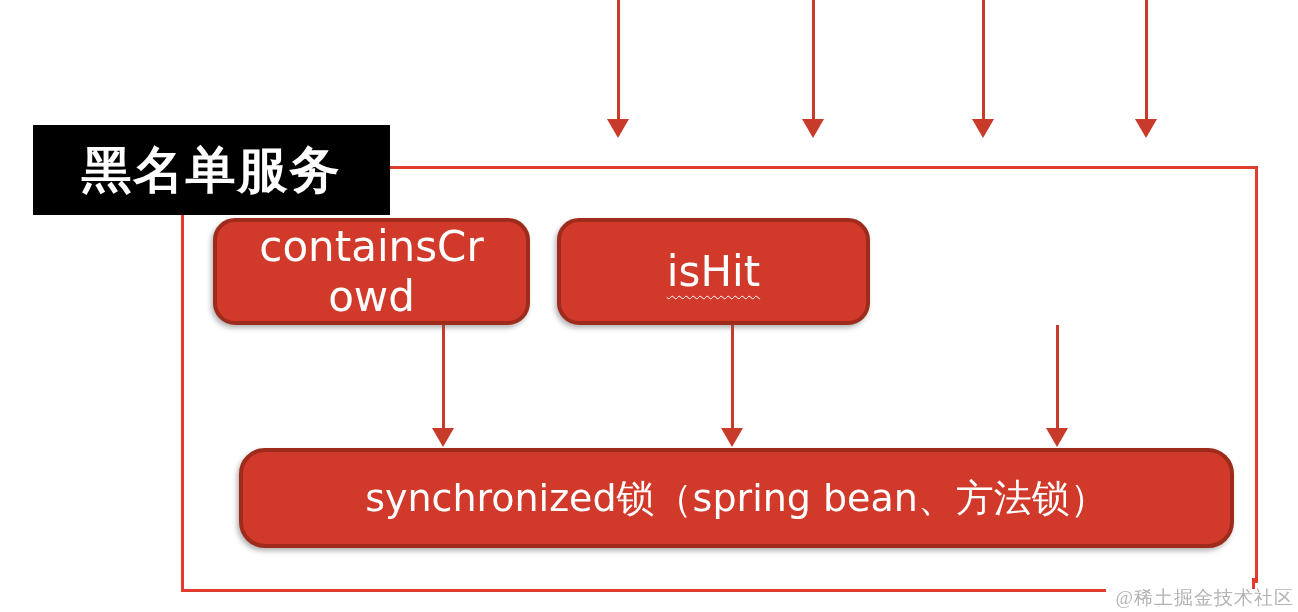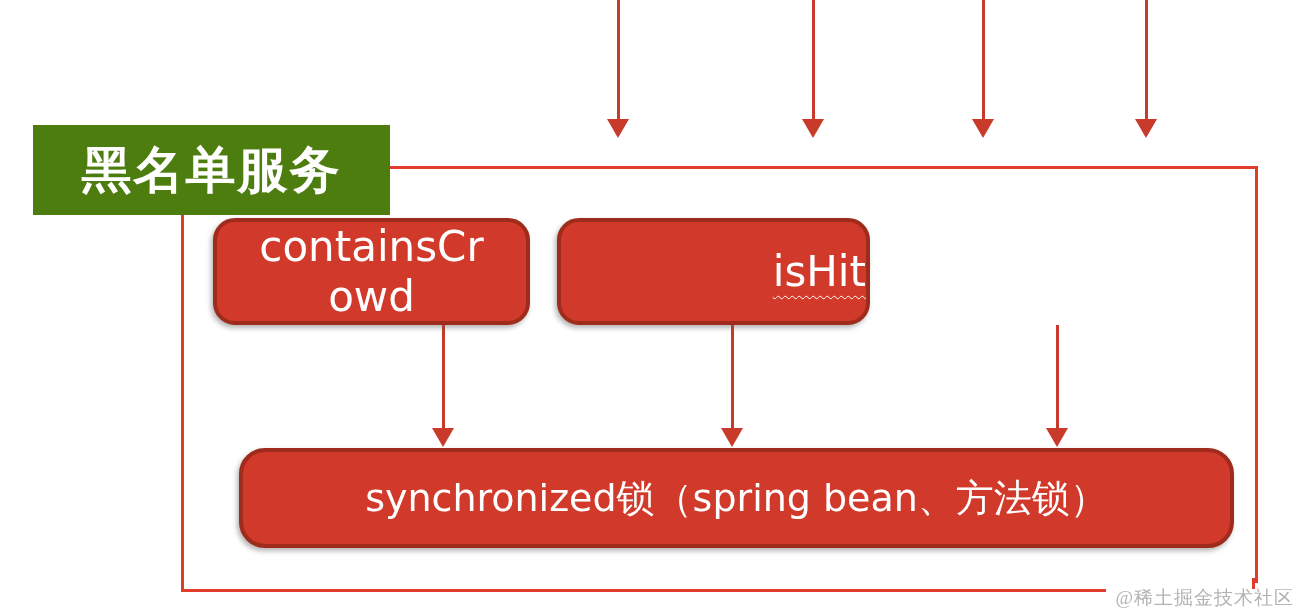--- a/index.html
+++ b/index.html
@@ -20,21 +20,21 @@
     border: 3px solid #e13b2b;
     background: transparent;
     z-index: 1;
   }
 
   
   .service-label {
     position: absolute;
     left: 33px; top: 125px;
     width: 357px; height: 90px;
-    background: #4d7c0f;
+    background: #000000;
     color: #ffffff;
     font-size: 50px;
     font-weight: bold;
     letter-spacing: 2px;
     display: flex;
     align-items: center;
     justify-content: center;
     z-index: 3;
   }
 
@@ -52,21 +52,21 @@
     box-shadow: -2px 3px 5px rgba(90, 90, 90, 0.45);
     z-index: 2;
     box-sizing: border-box;
   }
   .node .node-label {
     white-space: pre-line;
     line-height: 1.18;
     font-size: 42px;
   }
   .node-contains { left: 213px; top: 218px; width: 317px; height: 107px; }
-  .node-ishit    { left: 557px; top: 218px; width: 313px; height: 107px; justify-content: flex-end; }
+  .node-ishit    { left: 557px; top: 218px; width: 313px; height: 107px; }
   .node-gettype  { left: 895px; top: 218px; width: 315px; height: 107px;
                    justify-content: flex-start; text-align: left; padding-left: 20px; }
   .wavy {
     text-decoration: underline;
     text-decoration-style: wavy;
     text-decoration-color: #ffffff;
     text-decoration-thickness: 1px;
     text-underline-offset: 9px;
   }
   .node-lock { left: 215px; top: 448px; width: 995px; height: 100px; border-radius: 26px; margin-left: 24px; }

